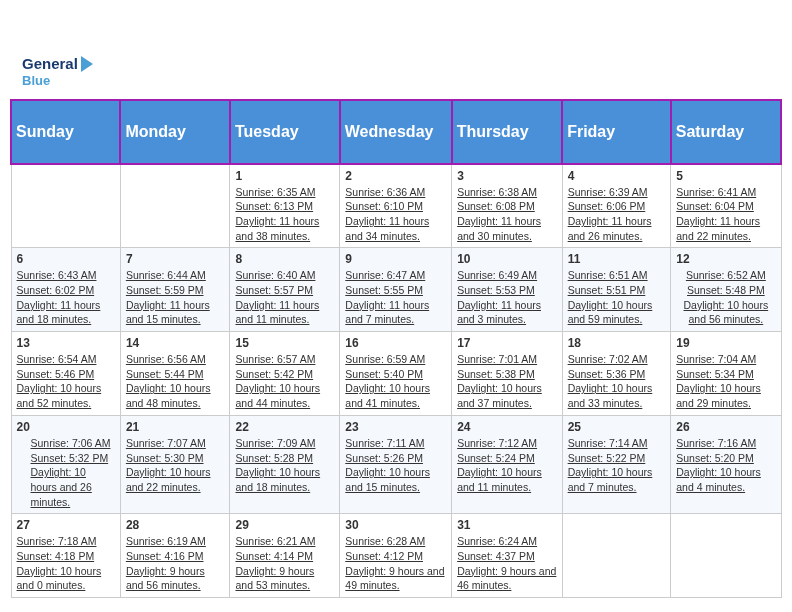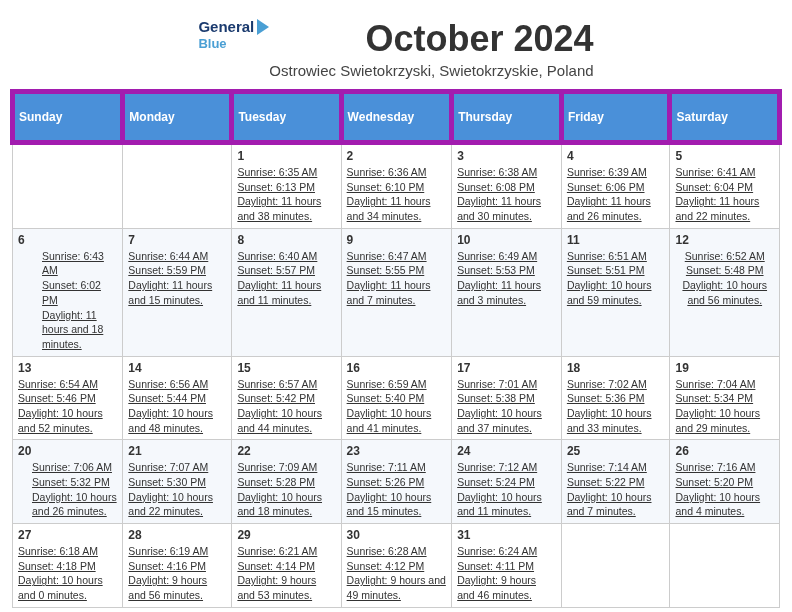--- a/index.html
+++ b/index.html
@@ -6,22 +6,23 @@
     body {
       font-family: Arial, sans-serif;
       background: #fff;
       width: 792px;
       min-height: 612px;
       padding: 10px;
     }
     .header {
       display: flex;
       align-items: flex-start;
-      justify-content: center;
+      justify-content: flex-start;
       padding: 8px 12px 4px 12px;
+      margin-top: 37px;
     }
     .logo {
       display: flex;
       flex-direction: column;
       font-size: 13px;
       font-weight: bold;
       color: #1a3a6e;
       line-height: 1.2;
     }
     .logo-row {
@@ -43,25 +44,25 @@
     }
     .calendar {
       width: 100%;
       border-collapse: collapse;
       margin-top: 6px;
       font-size: 11px;
     }
     .calendar thead th {
       background: #4a90d9;
       color: #fff;
-      padding: 16px 4px;
+      padding: 22px 4px;
       text-align: left;
-      font-size: 12px;
+      font-size: 16px;
       font-weight: bold;
-      border: 5px solid #a21caf;
+      border: 2px solid #a21caf;
     }
     .calendar tbody td {
       border: 1px solid #ccc;
       vertical-align: top;
       padding: 4px 5px;
       width: 113px;
       min-height: 70px;
       color: #333;
     }
     .day-num {
@@ -91,24 +92,20 @@
 <div class="header">
   <div class="logo">
     <div class="logo-row">
       <span style="color:#1a3a6e;font-weight:bold;font-size:15px;">General</span>
       <span style="display:inline-block;width:0;height:0;border-top:8px solid transparent;border-bottom:8px solid transparent;border-left:12px solid #4a9fd4;margin-left:3px;"></span>
     </div>
     <div>
       <span style="color:#4a9fd4;font-weight:bold;font-size:13px;">Blue</span>
     </div>
   </div>
-  <div class="title-block">
-    <div class="month-title">October 2024</div>
-    <div class="subtitle">Ostrowiec Swietokrzyski, Swietokrzyskie, Poland</div>
-  </div>
 </div>
 
 <table class="calendar">
   <thead id="calendar-head">
   <tr>
         <th>Sunday</th>
         <th>Monday</th>
         <th>Tuesday</th>
         <th>Wednesday</th>
         <th>Thursday</th>
@@ -147,21 +144,21 @@
         <td>
           <div class="day-num">5</div>
           <div class="day-info" style="white-space: pre-line;">Sunrise: 6:41 AM
 Sunset: 6:04 PM
 Daylight: 11 hours and 22 minutes.</div>
         </td>
       </tr>
       <tr>
         <td>
           <div class="day-num">6</div>
-          <div class="day-info" style="white-space: pre-line; margin-left: 24px;">Sunrise: 6:43 AM
+          <div class="day-info" style="white-space: pre-line;">Sunrise: 6:43 AM
 Sunset: 6:02 PM
 Daylight: 11 hours and 18 minutes.</div>
         </td>
         <td>
           <div class="day-num">7</div>
           <div class="day-info" style="white-space: pre-line;">Sunrise: 6:44 AM
 Sunset: 5:59 PM
 Daylight: 11 hours and 15 minutes.</div>
         </td>
         <td>
@@ -279,21 +276,21 @@
         <td>
           <div class="day-num">26</div>
           <div class="day-info" style="white-space: pre-line;">Sunrise: 7:16 AM
 Sunset: 5:20 PM
 Daylight: 10 hours and 4 minutes.</div>
         </td>
       </tr>
       <tr>
         <td>
           <div class="day-num">27</div>
-          <div class="day-info" style="white-space: pre-line;">Sunrise: 6:18 AM
+          <div class="day-info" style="white-space: pre-line;">Sunrise: 7:18 AM
 Sunset: 4:18 PM
 Daylight: 10 hours and 0 minutes.</div>
         </td>
         <td>
           <div class="day-num">28</div>
           <div class="day-info" style="white-space: pre-line;">Sunrise: 6:19 AM
 Sunset: 4:16 PM
 Daylight: 9 hours and 56 minutes.</div>
         </td>
         <td>
@@ -304,20 +301,20 @@
         </td>
         <td>
           <div class="day-num">30</div>
           <div class="day-info" style="white-space: pre-line;">Sunrise: 6:28 AM
 Sunset: 4:12 PM
 Daylight: 9 hours and 49 minutes.</div>
         </td>
         <td>
           <div class="day-num">31</div>
           <div class="day-info" style="white-space: pre-line;">Sunrise: 6:24 AM
-Sunset: 4:11 PM
+Sunset: 4:37 PM
 Daylight: 9 hours and 46 minutes.</div>
         </td>
         <td class="empty-cell"></td>
         <td class="empty-cell"></td>
       </tr>
     </tbody>
 </table>
 
 </body></html>

